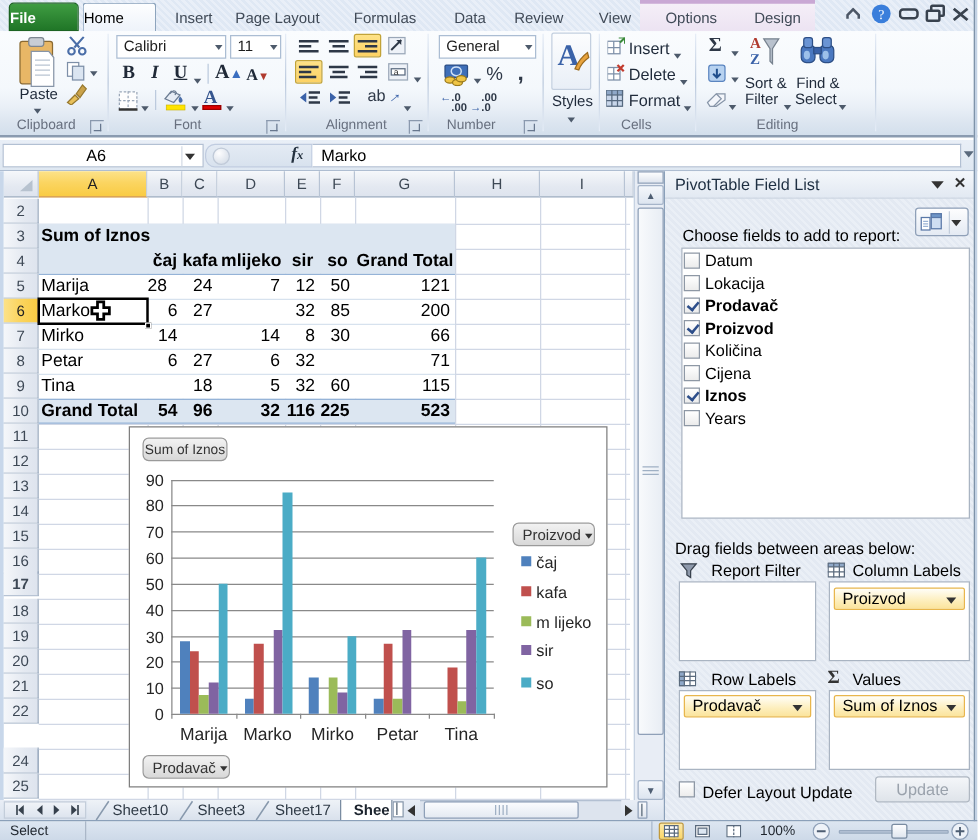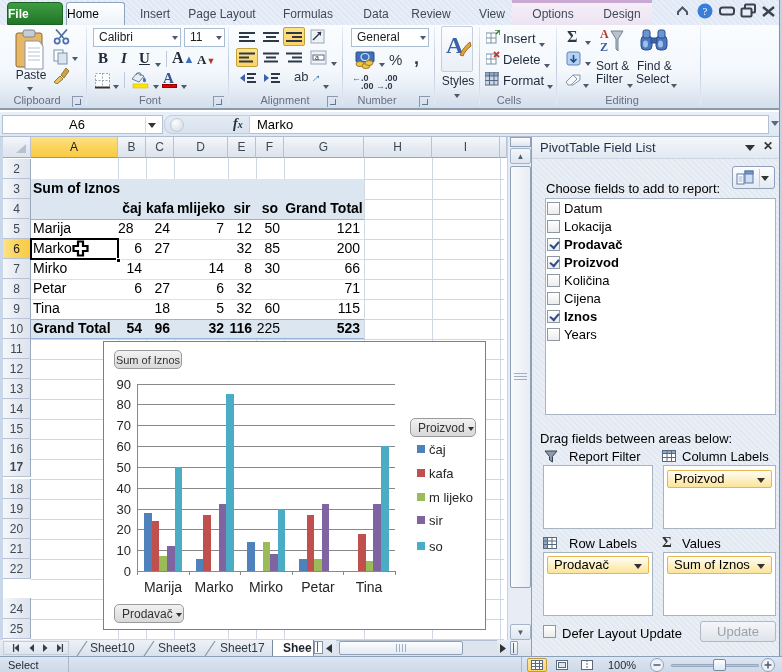--- a/index.html
+++ b/index.html
@@ -455,21 +455,21 @@
 <div class="cell" style="left:146px;top:162px;width:24px;text-align:right">18</div>
 <div class="cell" style="left:174px;top:162px;width:50px;text-align:right">5</div>
 <div class="cell" style="left:228px;top:162px;width:24px;text-align:right">32</div>
 <div class="cell" style="left:256px;top:162px;width:24px;text-align:right">60</div>
 <div class="cell" style="left:284px;top:162px;width:76px;text-align:right">115</div>
 <div class="cell" style="left:33px;top:182px;font-weight:bold">Grand Total</div>
 <div class="cell" style="left:118px;top:182px;width:24px;text-align:right;font-weight:bold">54</div>
 <div class="cell" style="left:146px;top:182px;width:24px;text-align:right;font-weight:bold">96</div>
 <div class="cell" style="left:174px;top:182px;width:50px;text-align:right;font-weight:bold">32</div>
 <div class="cell" style="left:228px;top:182px;width:24px;text-align:right;font-weight:bold">116</div>
-<div class="cell" style="left:256px;top:182px;width:24px;text-align:right;font-weight:normal">225</div>
+<div class="cell" style="left:256px;top:182px;width:24px;text-align:center;font-weight:bold">225</div>
 <div class="cell" style="left:284px;top:182px;width:76px;text-align:right;font-weight:bold">523</div>
 <div class="abs" style="left:30px;top:101px;width:89px;height:22px;border:2px solid #000"></div>
 <div class="abs" style="left:116px;top:121px;width:5px;height:5px;background:#000;border:1px solid #fff"></div>
 <div class="abs" style="left:72px;top:103px"><svg width="17" height="17" viewBox="0 0 17 17">
 <path d="M6 1.5 L11 1.5 L11 6 L15.5 6 L15.5 11 L11 11 L11 15.5 L6 15.5 L6 11 L1.5 11 L1.5 6 L6 6 Z" fill="#fff" stroke="#000" stroke-width="2.2"></path>
 </svg></div>
 <div class="abs" style="left:103px;top:204px;width:383px;height:289px;background:#fff;border:1px solid #7f7f7f">
   <div class="abs" style="left:33px;top:208px;width:258px;height:1px;background:#898989"></div>
   <div class="abs" style="left:33px;top:187px;width:258px;height:1px;background:#898989"></div>
   <div class="abs" style="left:33px;top:167px;width:258px;height:1px;background:#898989"></div>

